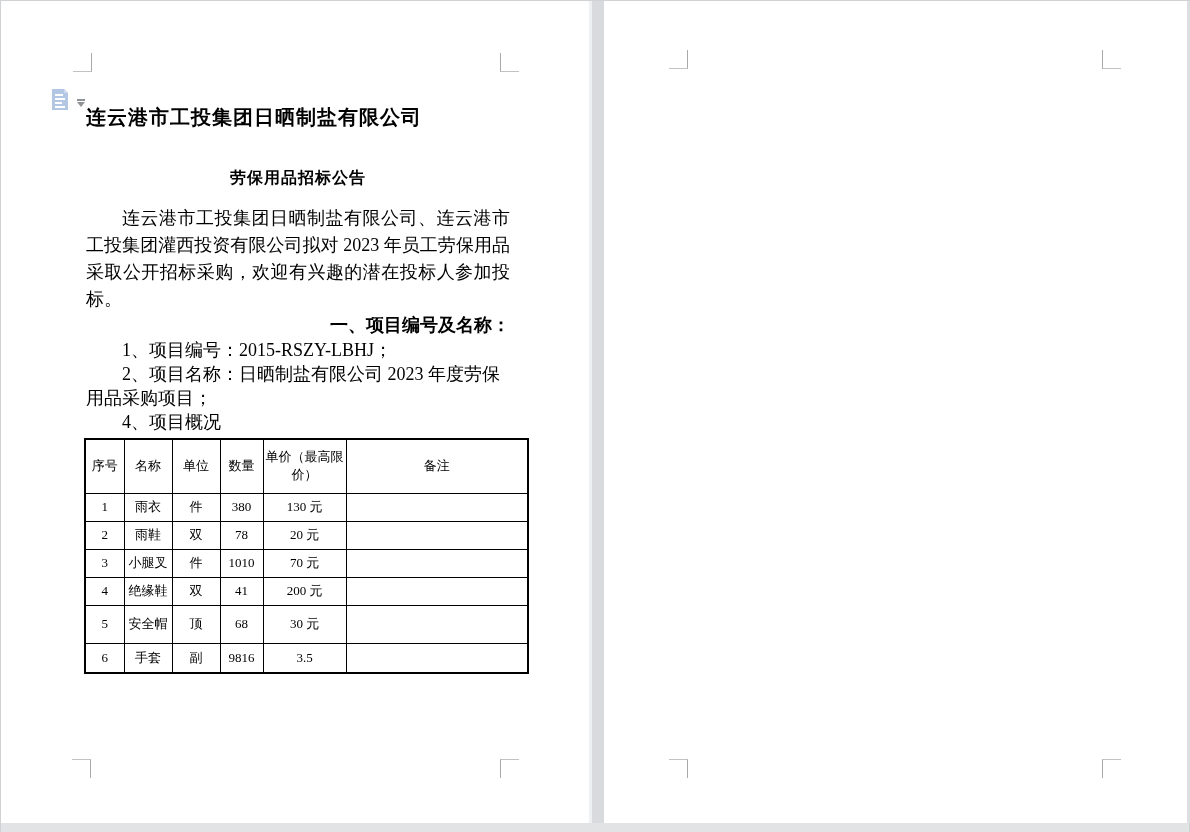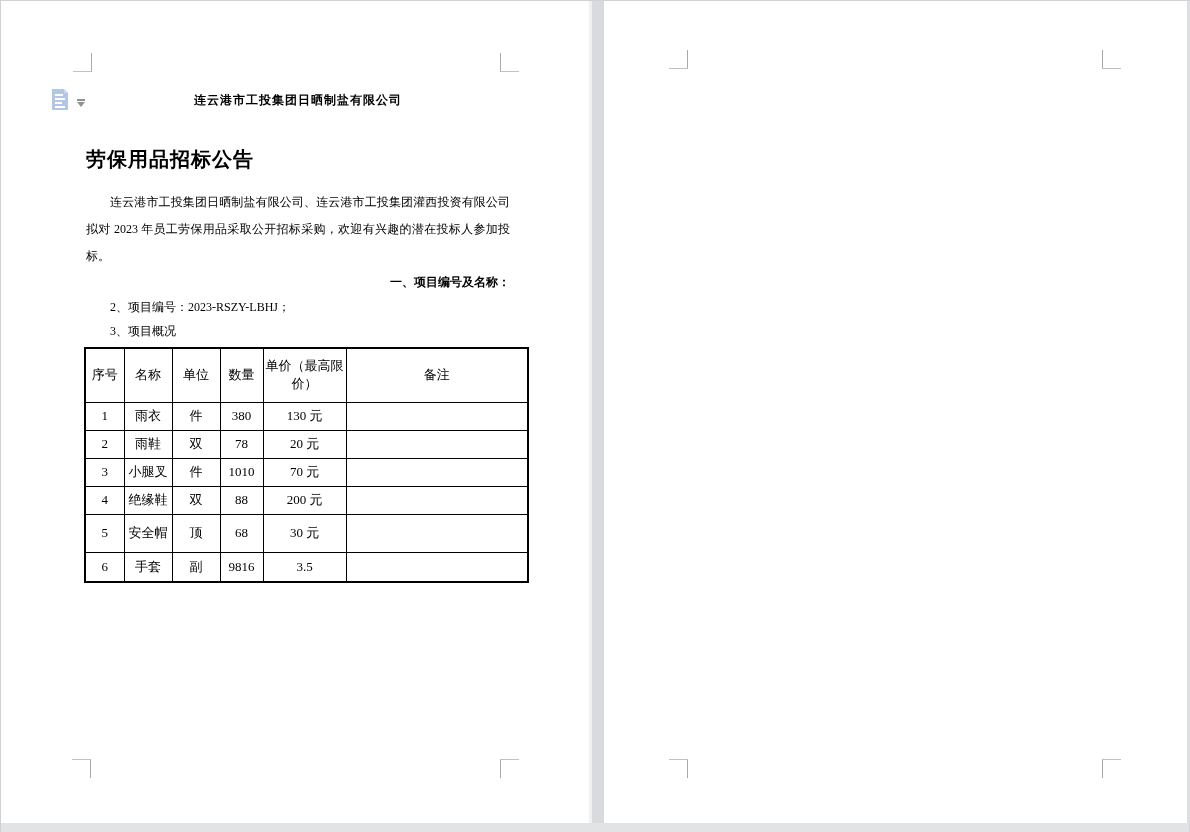--- a/index.html
+++ b/index.html
@@ -28,23 +28,23 @@
   .mark.br { border-left: 1px solid #a9a9a9;  border-top: 1px solid #c2c2c2; }
 
   
   .paste-btn { position: absolute; left: 48px; top: 86px; display: flex; align-items: center; gap: 6px; cursor: pointer; }
   .paste-btn .dd { width: 0; height: 0; border-left: 4px solid transparent; border-right: 4px solid transparent;
                    border-top: 5px solid #8f9396; position: relative; top: 2px; }
   .paste-btn .dd::before { content: ""; position: absolute; left: -4px; top: -8px; width: 8px; height: 2px; background: #8f9396; }
 
   
   .content1 { position: absolute; left: 84px; top: 84px; width: 424px; }
-  .content1 h1 { font-size: 12px; font-weight: bold; text-align: center; letter-spacing: 1px; margin-top: 7px; }
-  .content1 h2 { font-size: 20px; font-weight: bold; letter-spacing: 1px; margin-top: 37px; }
-  .content1 p  { font-size: 12px; }
+  .content1 h1 { font-size: 20px; font-weight: bold; letter-spacing: 1px; margin-top: 19px; }
+  .content1 h2 { font-size: 16px; font-weight: bold; text-align: center; letter-spacing: 1px; margin-top: 37px; }
+  .content1 p  { font-size: 18px; }
   .p-intro { margin-top: 16px; line-height: 27px; text-indent: 2em; text-align: justify; }
   .p-lead  { line-height: 25px; text-indent: 2em; }
   .p-h3    { line-height: 25px; text-indent: 2em; font-weight: bold; text-align: right; }
   .p-item  { line-height: 24px; text-indent: 2em; }
 
   table.items { border-collapse: collapse; margin: 4px 0 0 -2px; table-layout: fixed; width: 443px; }
   table.items th, table.items td { border: 1px solid #000; font-size: 13px; font-weight: normal;
                                    text-align: center; vertical-align: middle; padding: 0 2px; }
   table.items { border: 2px solid #000; }
   thead tr { height: 54px; }
@@ -58,22 +58,23 @@
 <body>
 
 <div class="canvas">
 
   <div class="page page-left">
     <div class="content1">
       <h1>连云港市工投集团日晒制盐有限公司</h1>
       <h2>劳保用品招标公告</h2>
       <p class="p-intro">连云港市工投集团日晒制盐有限公司、连云港市工投集团灌西投资有限公司拟对 2023 年员工劳保用品采取公开招标采购，欢迎有兴趣的潜在投标人参加投标。</p>
       <p class="p-h3">一、项目编号及名称：</p>
-      <p class="p-item">2、项目编号：2023-RSZY-LBHJ；</p>
-      <p class="p-item">3、项目概况</p>
+      <p class="p-item">1、项目编号：2015-RSZY-LBHJ；</p>
+      <p class="p-item">2、项目名称：日晒制盐有限公司 2023 年度劳保用品采购项目；</p>
+      <p class="p-item">4、项目概况</p>
       <table class="items">
         <colgroup>
           <col class="c1">
             <col class="c2">
             <col class="c3">
             <col class="c4">
             <col class="c5">
             <col class="c6">
         </colgroup>
         <thead>
@@ -108,21 +109,21 @@
               <td>小腿叉</td>
               <td>件</td>
               <td>1010</td>
               <td>70 元</td>
               <td></td>
             </tr>
             <tr>
               <td>4</td>
               <td>绝缘鞋</td>
               <td>双</td>
-              <td>88</td>
+              <td>41</td>
               <td>200 元</td>
               <td></td>
             </tr>
             <tr>
               <td>5</td>
               <td>安全帽</td>
               <td>顶</td>
               <td>68</td>
               <td>30 元</td>
               <td></td>

